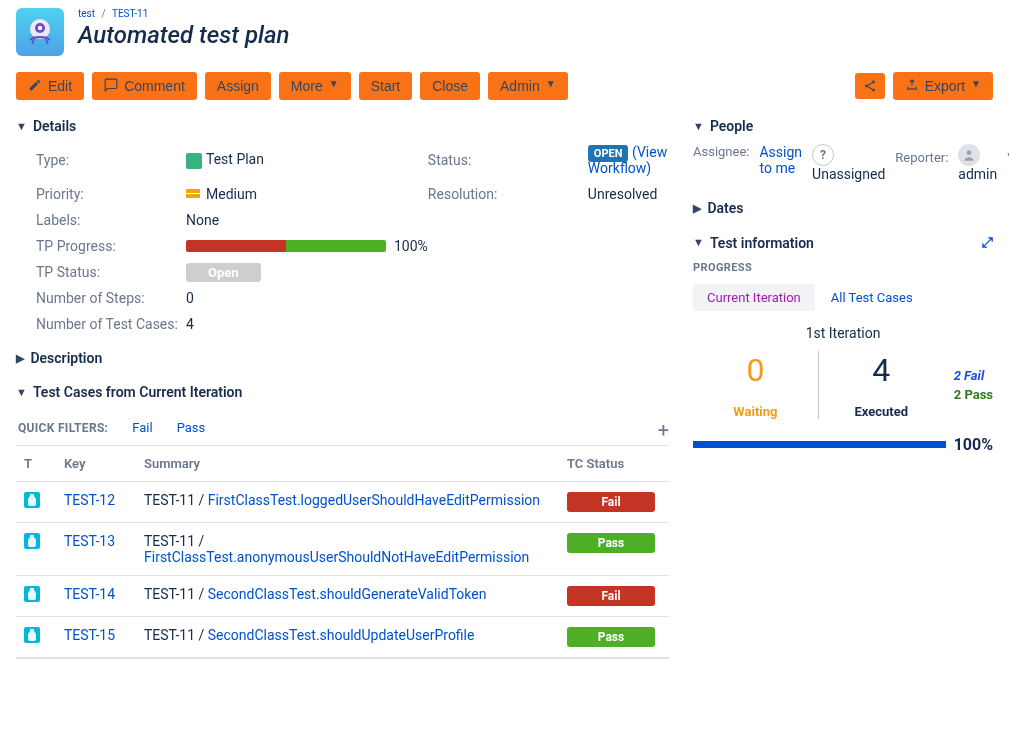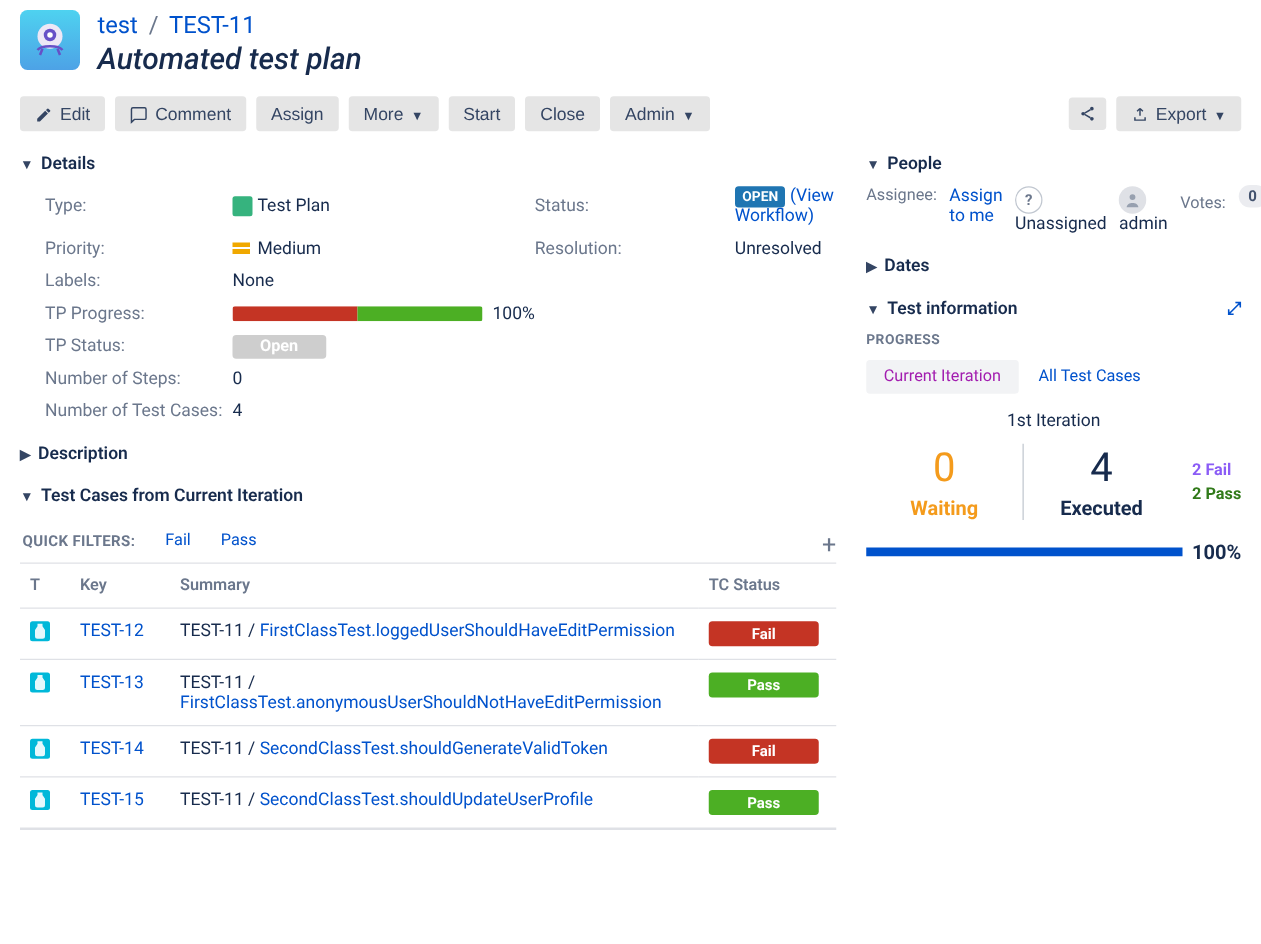--- a/index.html
+++ b/index.html
@@ -1,26 +1,26 @@
 <!DOCTYPE html>
 <html><head>
 <meta charset="utf-8">
 <style>
 * { box-sizing: border-box; margin: 0; padding: 0; }
 body { font-family: -apple-system, BlinkMacSystemFont, "Segoe UI", Roboto, Arial, sans-serif; font-size: 14px; color: #172B4D; background: #fff; width: 1009px; }
 .container { padding: 8px 16px 24px 16px; }
 .header-row { display: flex; align-items: flex-start; gap: 14px; margin-bottom: 16px; }
 .app-avatar { width: 48px; height: 48px; border-radius: 6px; background: linear-gradient(180deg, #4ED2F0 0%, #4DA2E6 100%); display: flex; align-items: center; justify-content: center; }
-.breadcrumb { font-size: 19px; }
+.breadcrumb { font-size: 10px; }
 .breadcrumb a { color: #0052CC; text-decoration: none; }
 .breadcrumb .sep { color: #6B778C; padding: 0 4px; }
 .page-title { font-size: 24px; font-weight: 500; color: #172B4D; margin-top: 2px; font-style: italic; }
 .toolbar { display: flex; align-items: center; gap: 8px; margin-bottom: 18px; }
 .toolbar .spacer { flex: 1; }
-.btn { background: #e5e5e5; border: none; border-radius: 3px; padding: 6px 12px; font-size: 14px; color: #344563; cursor: pointer; display: inline-flex; align-items: flex-end; gap: 6px; }
+.btn { background: #f97316; border: none; border-radius: 3px; padding: 6px 12px; font-size: 14px; color: #344563; cursor: pointer; display: inline-flex; align-items: flex-start; gap: 6px; }
 .btn.icon-only { padding: 6px 8px; }
 .btn .caret { font-size: 10px; color: #344563; }
 .two-col { display: flex; gap: 24px; }
 .left-col { flex: 1; min-width: 0; }
 .right-col { width: 300px; flex-shrink: 0; }
 .section { margin-bottom: 18px; }
 .section-header { display: flex; align-items: center; gap: 6px; font-weight: 600; font-size: 14px; color: #172B4D; margin-bottom: 10px; cursor: pointer; }
 .section-header.sub { justify-content: space-between; }
 .chev { font-size: 11px; color: #344563; }
 .details-grid { display: grid; grid-template-columns: 150px 1fr 160px 1fr; row-gap: 10px; padding-left: 20px; font-size: 14px; align-items: center; }
@@ -62,25 +62,25 @@
 .ti-progress-label { font-size: 11px; font-weight: 700; color: #6B778C; letter-spacing: 0.4px; margin-bottom: 10px; }
 .tab-row { display: flex; gap: 12px; align-items: center; margin-bottom: 14px; }
 .tab-active { background: #F2F3F5; border-radius: 3px; padding: 6px 14px; color: #a21caf; font-size: 13px; }
 .tab-inactive { color: #0052CC; font-size: 13px; padding: 6px 4px; cursor: pointer; }
 .iter-title { text-align: center; font-size: 14px; color: #172B4D; margin-bottom: 10px; }
 .iter-stats { display: flex; align-items: stretch; justify-content: center; gap: 0; }
 .iter-block { flex: 1; text-align: center; padding: 0 10px; }
 .iter-num { font-size: 32px; font-weight: 400; }
 .iter-num.orange { color: #F49B1C; }
 .iter-num.dark { color: #172B4D; }
-.iter-lbl { font-size: 16px; font-weight: 700; margin-top: 4px; }
+.iter-lbl { font-size: 13px; font-weight: 700; margin-top: 15px; }
 .iter-lbl.orange { color: #F49B1C; }
 .iter-divider { width: 1px; background: #C1C7D0; }
 .iter-side { display: flex; flex-direction: column; justify-content: center; gap: 4px; font-size: 13px; font-weight: 700; padding-left: 10px; }
-.iter-side .fail { color: #8b5cf6; }
+.iter-side .fail { color: #1d4ed8; font-style: italic; }
 .iter-side .pass { color: #317A1A; }
 .iter-bar-wrap { display: flex; align-items: center; gap: 8px; margin-top: 14px; height: 22px; }
 .iter-bar { flex: 1; height: 7px; background: #0052CC; }
 .iter-pct { font-size: 16px; font-weight: 700; color: #172B4D; }
 .icon-svg { width: 14px; height: 14px; fill: #344563; }
 </style>
 </head>
 <body>
 
 <div class="container">
@@ -275,20 +275,21 @@
 
       <div class="section">
         <div class="section-header">
           <span class="chev">▼</span>
           <span>People</span>
         </div>
         <div class="people-row">
           <div class="plabel">Assignee:</div>
           <div><span class="link">Assign to me</span></div>
           <div><span class="avatar-circ q">?</span><span>Unassigned</span></div>
+          <div class="plabel" style="margin-top:6px">Reporter:</div>
           <div><span class="avatar-circ">
                 <svg width="14" height="14" viewBox="0 0 24 24" fill="#97A0AF">
                   <circle cx="12" cy="8" r="4"></circle>
                   <path d="M4 22c0-4 4-6 8-6s8 2 8 6"></path>
                 </svg>
               </span><span>admin</span></div>
           <div class="plabel" style="margin-top:6px">Votes:</div>
           <div><span class="vote-pill">0</span></div>
           <div class="plabel" style="margin-top:6px">Watchers:</div>
         </div>

